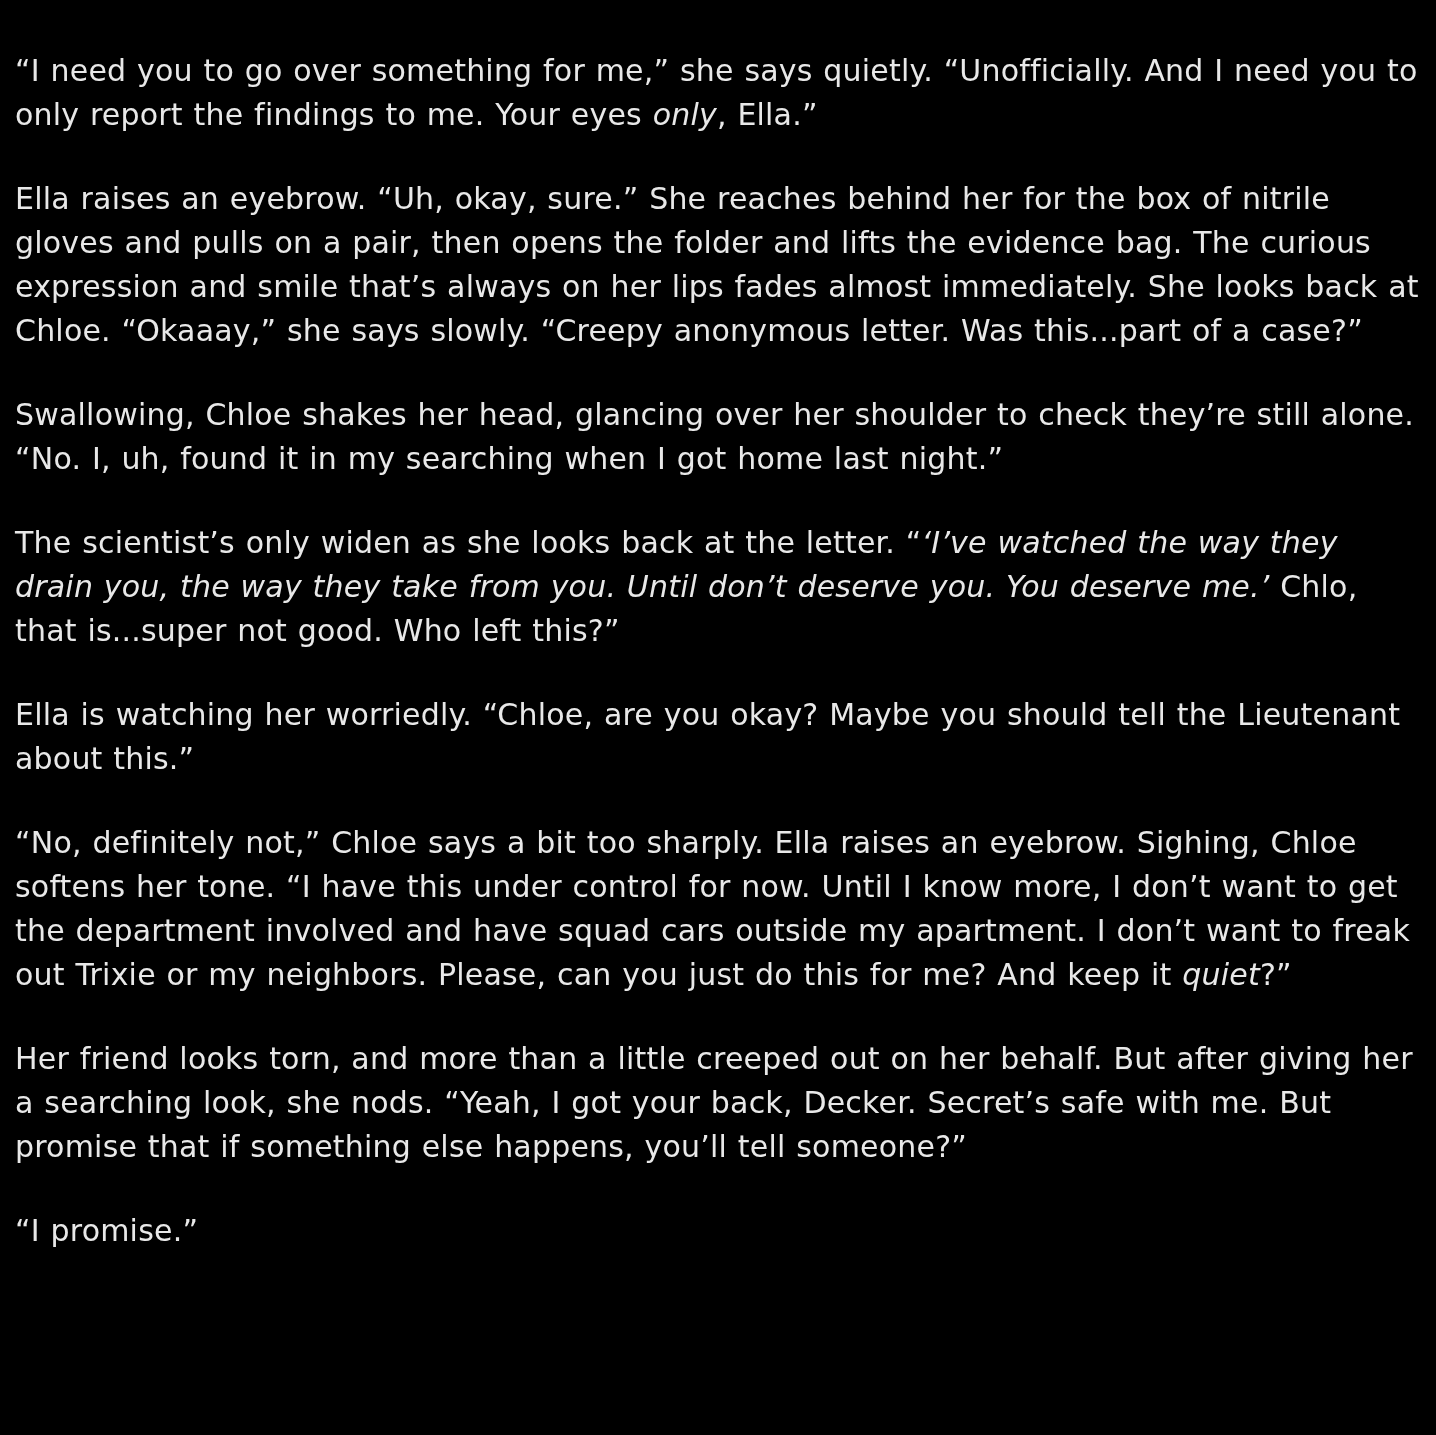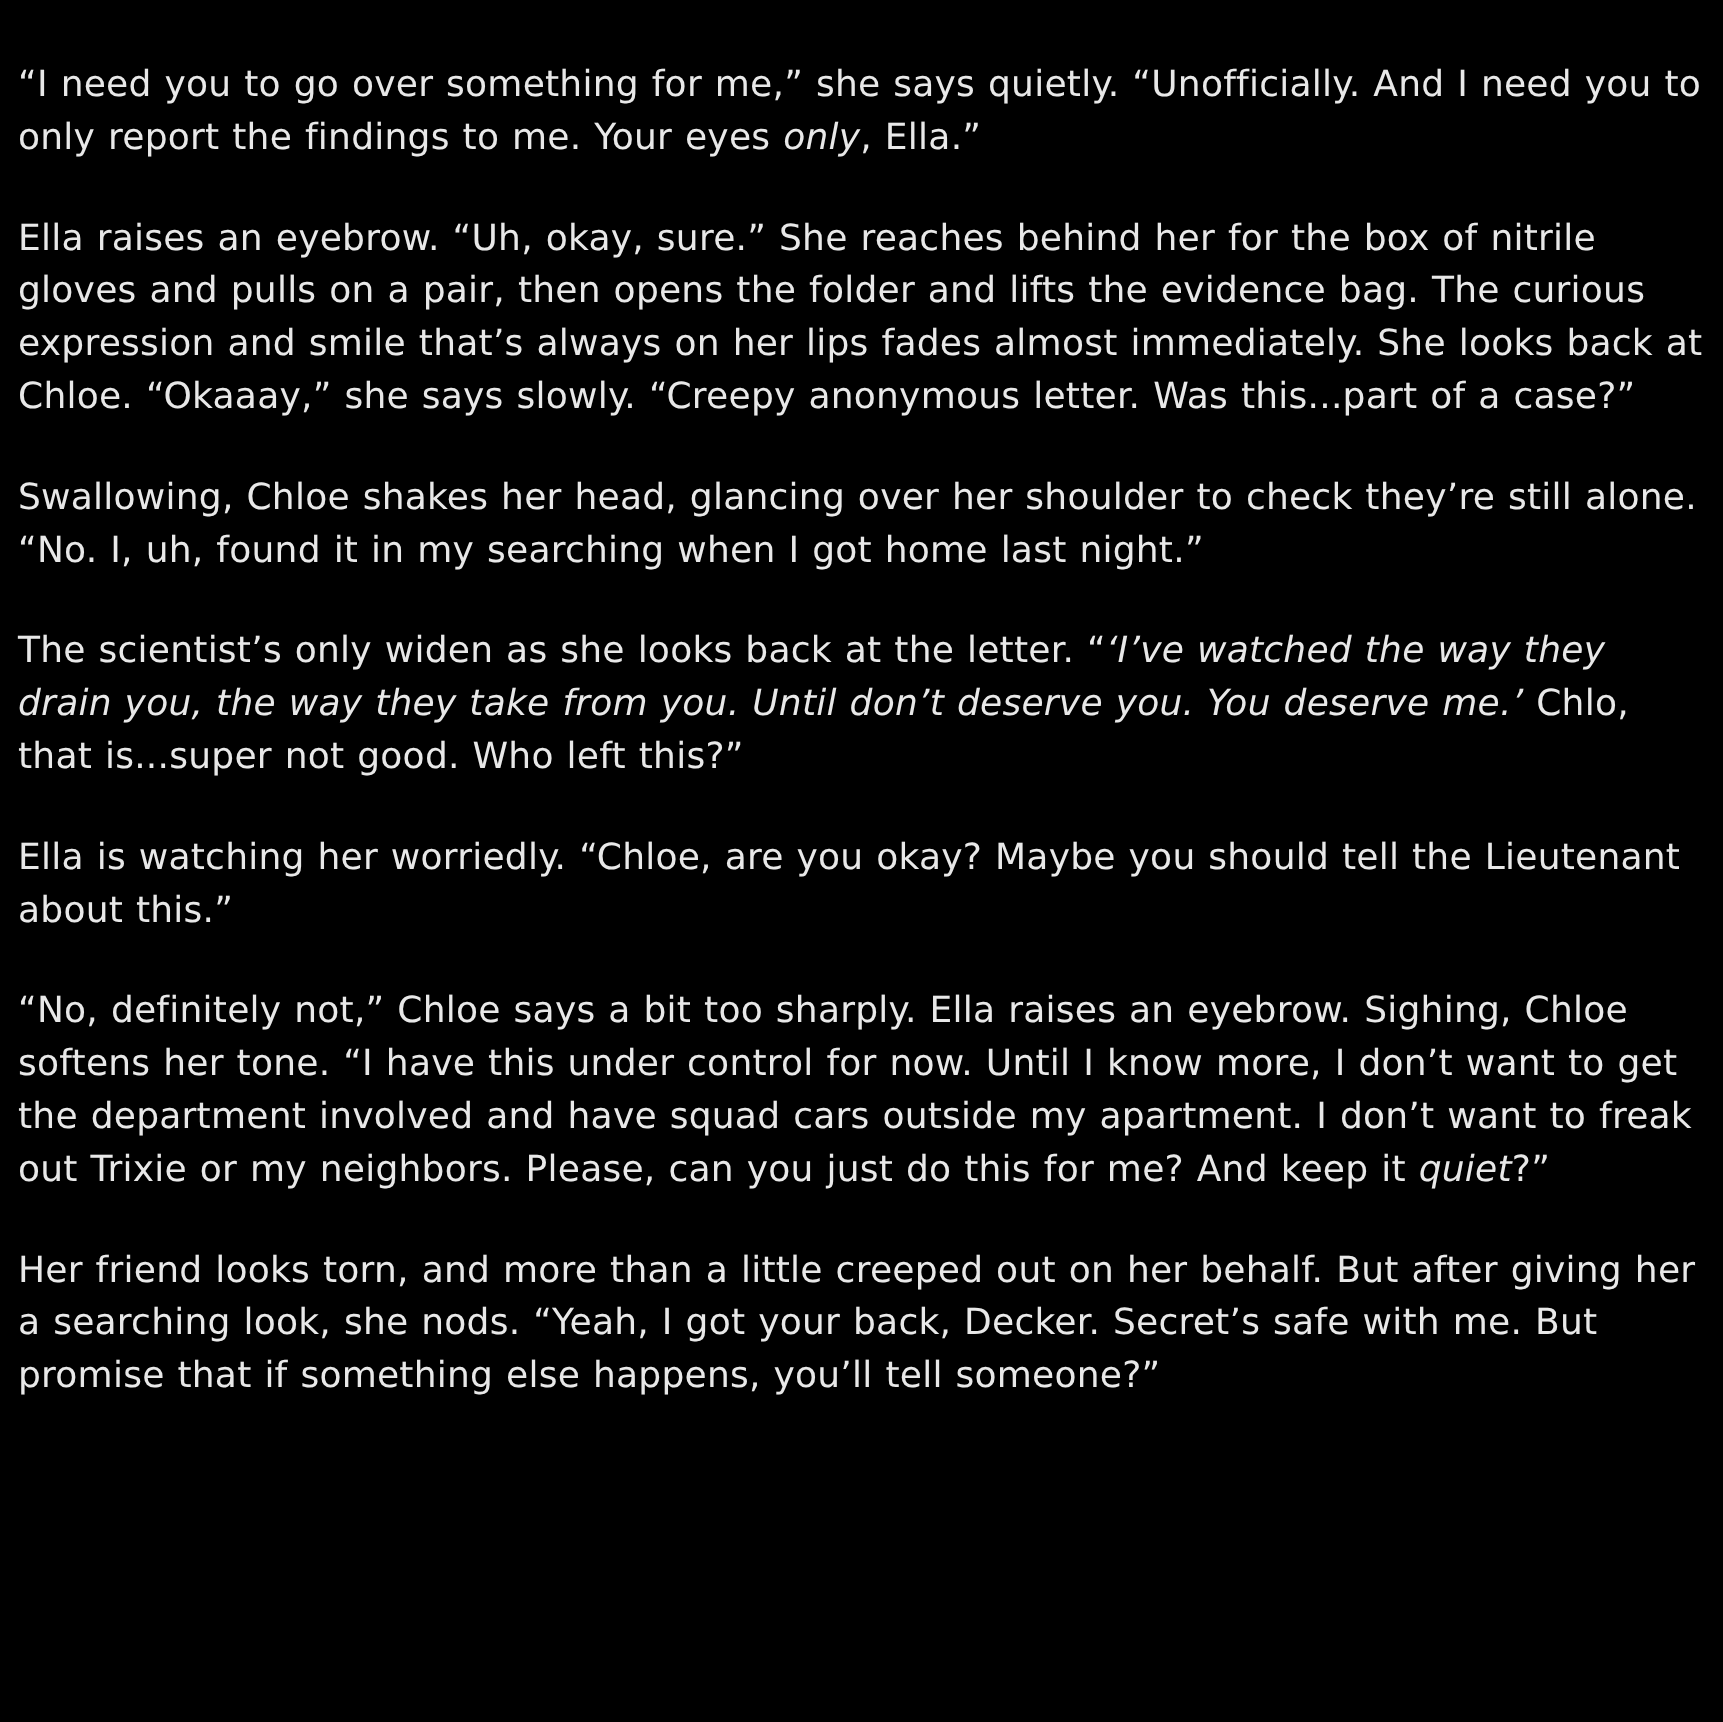--- a/index.html
+++ b/index.html
@@ -39,14 +39,15 @@
 
 <div class="page">
   <main id="story-container">
       <p class="story-paragraph"><span class="run-normal">“I need you to go over something for me,” she says quietly. “Unofficially. And I need you to only report the findings to me. Your eyes </span><span class="run-italic">only</span><span class="run-normal">, Ella.”</span></p>
       <p class="story-paragraph"><span class="run-normal">Ella raises an eyebrow. “Uh, okay, sure.” She reaches behind her for the box of nitrile gloves and pulls on a pair, then opens the folder and lifts the evidence bag. The curious expression and smile that’s always on her lips fades almost immediately. She looks back at Chloe. “Okaaay,” she says slowly. “Creepy anonymous letter. Was this...part of a case?”</span></p>
       <p class="story-paragraph"><span class="run-normal">Swallowing, Chloe shakes her head, glancing over her shoulder to check they’re still alone. “No. I, uh, found it in my searching when I got home last night.”</span></p>
       <p class="story-paragraph"><span class="run-normal">The scientist’s only widen as she looks back at the letter. “</span><span class="run-italic">‘I’ve watched the way they drain you, the way they take from you. Until don’t deserve you. You deserve me.’</span><span class="run-normal"> Chlo, that is...super not good. Who left this?”</span></p>
       <p class="story-paragraph"><span class="run-normal">Ella is watching her worriedly. “Chloe, are you okay? Maybe you should tell the Lieutenant about this.”</span></p>
       <p class="story-paragraph"><span class="run-normal">“No, definitely not,” Chloe says a bit too sharply. Ella raises an eyebrow. Sighing, Chloe softens her tone. “I have this under control for now. Until I know more, I don’t want to get the department involved and have squad cars outside my apartment. I don’t want to freak out Trixie or my neighbors. Please, can you just do this for me? And keep it </span><span class="run-italic">quiet</span><span class="run-normal">?”</span></p>
       <p class="story-paragraph"><span class="run-normal">Her friend looks torn, and more than a little creeped out on her behalf. But after giving her a searching look, she nods. “Yeah, I got your back, Decker. Secret’s safe with me. But promise that if something else happens, you’ll tell someone?”</span></p>
+      <p class="story-paragraph"><span class="run-normal">“I promise.”</span></p>
     </main>
 </div>
 
 </body></html>

